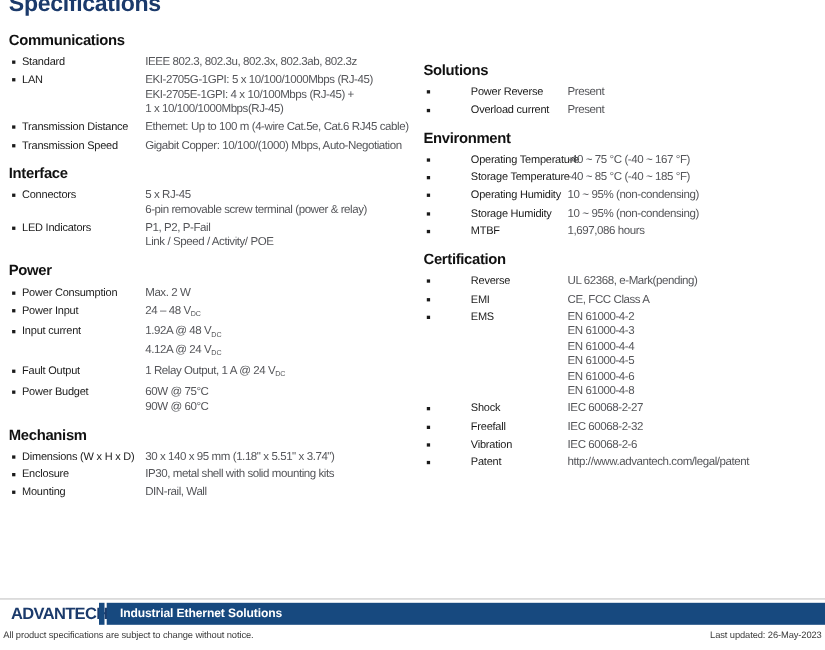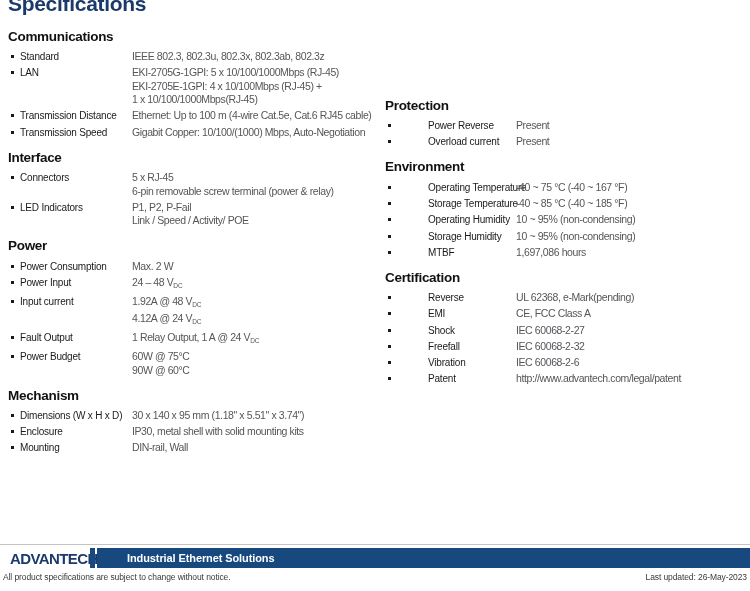--- a/index.html
+++ b/index.html
@@ -70,21 +70,21 @@
   .logo-box { width: 90px; flex: none; display: flex; align-items: center; padding-left: 10px; background: #ffffff; }
   .logo-text {
     font-size: 15px; font-weight: bold;
     letter-spacing: -0.6px;
     color: var(--title_navy, #1b3a6b);
   }
   .logo-sep { width: 5px; flex: none; background: var(--banner_navy, #17497f); }
   .banner { flex: 1; background: var(--banner_navy, #17497f); margin-left: 2px; display: flex; align-items: center; }
   .banner-text {
     color: #ffffff; font-weight: bold; font-size: 11px;
-    padding-left: 30px; letter-spacing: -0.1px;
+    padding-left: 12px; letter-spacing: -0.1px;
   }
   .legal-row {
     display: flex; justify-content: space-between;
     margin-top: 4px; padding: 0 3px;
     font-size: 8.5px; color: #3a3a3a; letter-spacing: -0.1px;
   }
 </style>
 </head>
 <body>
 
@@ -228,21 +228,21 @@
     <span class="row-label">Mounting</span>
     <div class="row-value">
                 <div class="value-line">DIN-rail, Wall</div>
               </div>
   </div>
 </div>
   </section>
 </div>
     <div class="col col-right">
   <section>
-    <h2 class="section-title">Protection</h2>
+    <h2 class="section-title">Solutions</h2>
     <div>
   <div class="row">
     <span class="row-bullet"></span>
     <span class="row-label">Power Reverse</span>
     <div class="row-value">
                 <div class="value-line">Present</div>
               </div>
   </div>
 
   <div class="row">
@@ -312,20 +312,32 @@
   </div>
 
   <div class="row">
     <span class="row-bullet"></span>
     <span class="row-label">EMI</span>
     <div class="row-value">
                 <div class="value-line">CE, FCC Class A</div>
               </div>
   </div>
 
+  <div class="row">
+    <span class="row-bullet"></span>
+    <span class="row-label">EMS</span>
+    <div class="row-value">
+                <div class="value-line">EN 61000-4-2</div>
+                <div class="value-line">EN 61000-4-3</div>
+                <div class="value-line">EN 61000-4-4</div>
+                <div class="value-line">EN 61000-4-5</div>
+                <div class="value-line">EN 61000-4-6</div>
+                <div class="value-line">EN 61000-4-8</div>
+              </div>
+  </div>
 
   <div class="row">
     <span class="row-bullet"></span>
     <span class="row-label">Shock</span>
     <div class="row-value">
                 <div class="value-line">IEC 60068-2-27</div>
               </div>
   </div>
 
   <div class="row">

